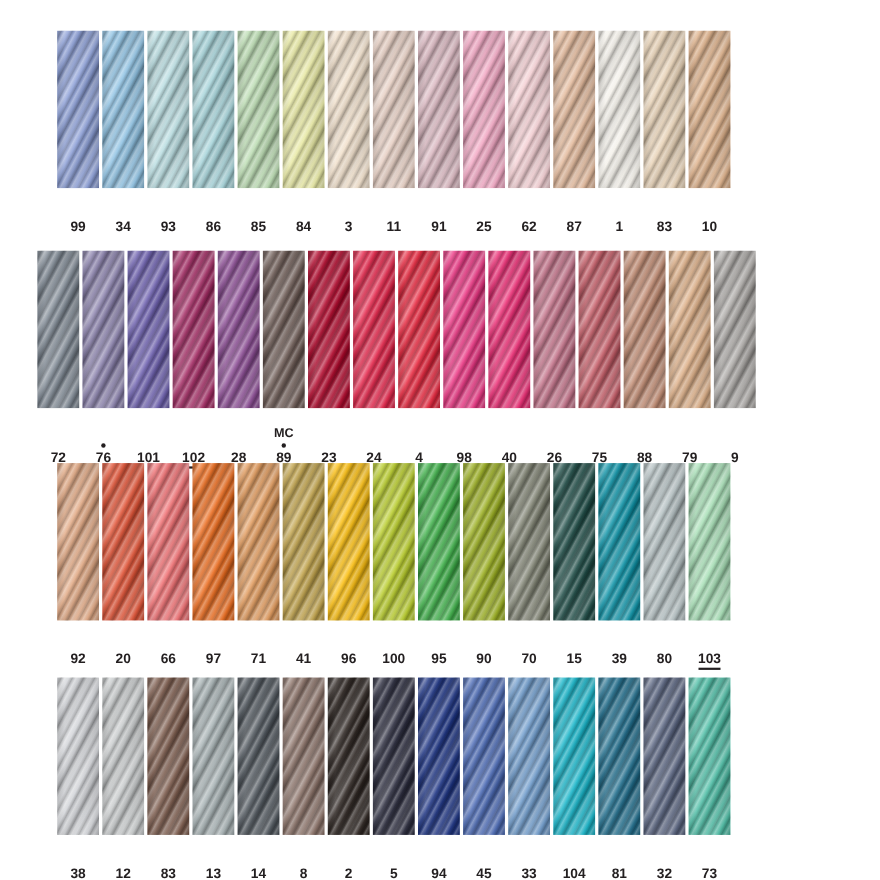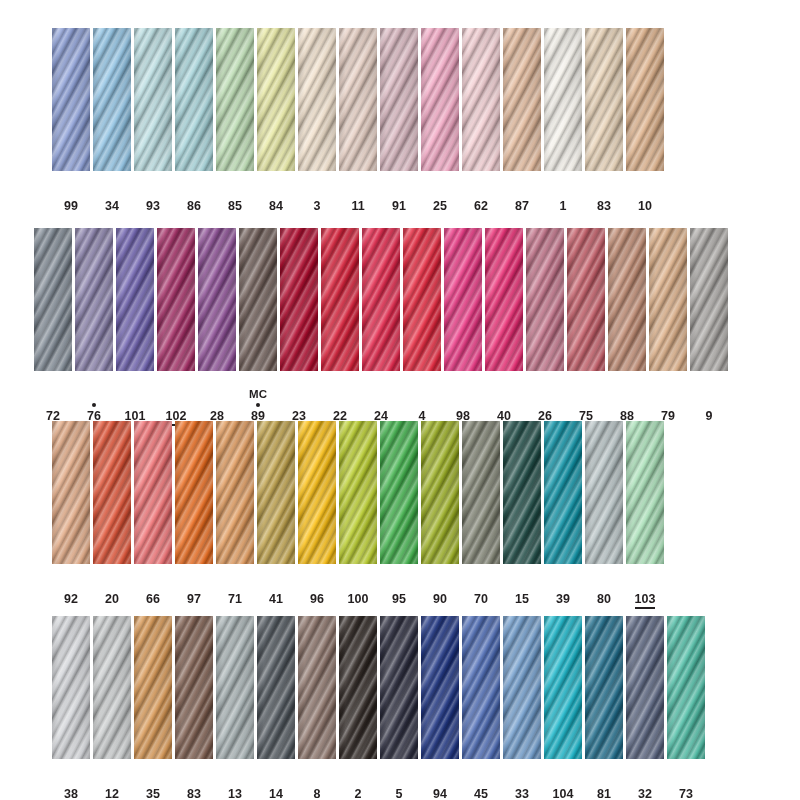--- a/index.html
+++ b/index.html
@@ -434,34 +434,20 @@
         </div>
         <div class="label-block" style="margin-top: 17px;">
           <div class="mc-tag empty">MC</div>
           <div class="dot-slot empty">
             <div class="dot"></div>
           </div>
           <div class="code">23</div>
         </div>
       </div>
       <div class="swatch-cell">
-        <div class="swatch" style="width: 38px; height: 143px; background: rgb(215, 27, 53);">
-          <div class="tex"></div>
-          <div class="tex2"></div>
-          <div class="sheen"></div>
-        </div>
-        <div class="label-block" style="margin-top: 17px;">
-          <div class="mc-tag empty">MC</div>
-          <div class="dot-slot empty">
-            <div class="dot"></div>
-          </div>
-          <div class="code">22</div>
-        </div>
-      </div>
-      <div class="swatch-cell">
         <div class="swatch" style="width: 38px; height: 143px; background: rgb(227, 36, 73);">
           <div class="tex"></div>
           <div class="tex2"></div>
           <div class="sheen"></div>
         </div>
         <div class="label-block" style="margin-top: 17px;">
           <div class="mc-tag empty">MC</div>
           <div class="dot-slot empty">
             <div class="dot"></div>
           </div>
@@ -816,34 +802,20 @@
         </div>
         <div class="label-block" style="margin-top: 7px;">
           <div class="mc-tag empty">MC</div>
           <div class="dot-slot empty">
             <div class="dot"></div>
           </div>
           <div class="code">12</div>
         </div>
       </div>
       <div class="swatch-cell">
-        <div class="swatch" style="width: 38px; height: 143px; background: rgb(215, 150, 82);">
-          <div class="tex"></div>
-          <div class="tex2"></div>
-          <div class="sheen"></div>
-        </div>
-        <div class="label-block" style="margin-top: 7px;">
-          <div class="mc-tag empty">MC</div>
-          <div class="dot-slot empty">
-            <div class="dot"></div>
-          </div>
-          <div class="code">35</div>
-        </div>
-      </div>
-      <div class="swatch-cell">
         <div class="swatch" style="width: 38px; height: 143px; background: rgb(124, 91, 76);">
           <div class="tex"></div>
           <div class="tex2"></div>
           <div class="sheen"></div>
         </div>
         <div class="label-block" style="margin-top: 7px;">
           <div class="mc-tag empty">MC</div>
           <div class="dot-slot empty">
             <div class="dot"></div>
           </div>

